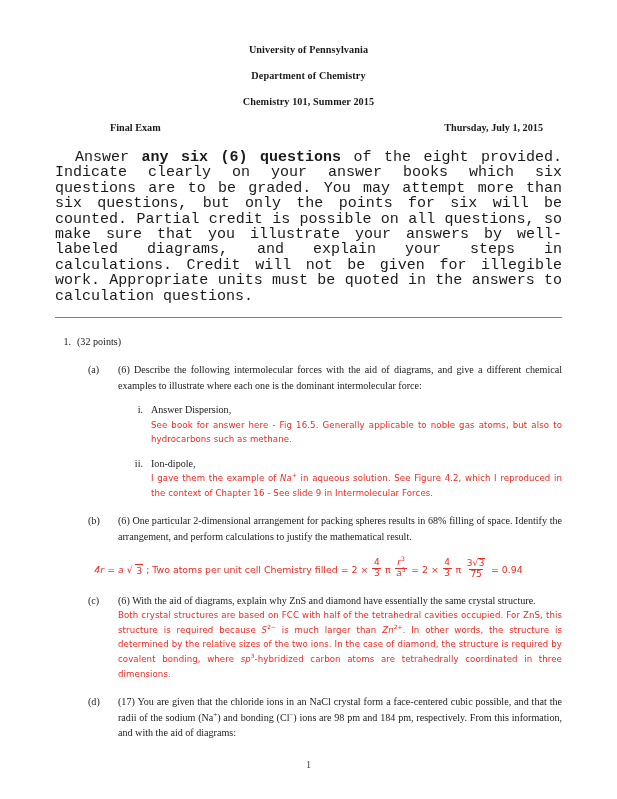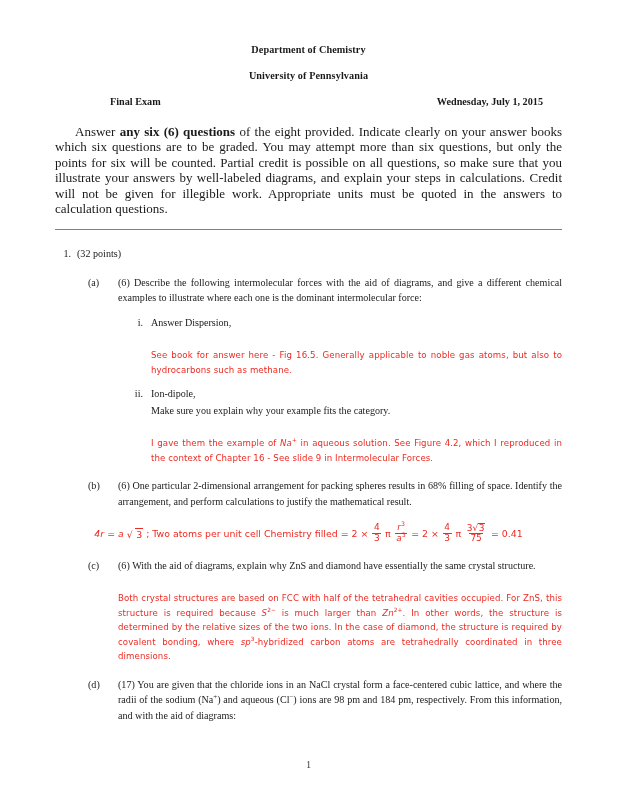--- a/index.html
+++ b/index.html
@@ -43,26 +43,26 @@
     height: 16px;
     margin-bottom: 12px;
     font-weight: bold;
     font-size: 10.2px;
   }
   .examline .left  { position: absolute; left: 55px; top: 0; }
   .examline .right { position: absolute; right: 19px; top: 0; }
 
   
   .intro {
-    font-size: 13px;
+    font-size: 15px;
     line-height: 15.4px;
     text-align: justify;
     text-indent: 20px;
     margin: 0;
-    -webkit-hyphens: none; hyphens: none;
+    -webkit-hyphens: none; hyphens: none; font-family: Liberation Mono, monospace;
   }
   .intro b { font-weight: bold; }
 
   hr.rule {
     border: none;
     border-top: 1.3px solid #808080;
     margin: 13px 0 0 0;
     height: 0;
   }
 
@@ -113,21 +113,21 @@
     text-align: right;
   }
 
   
   .ann {
     color: #ee2a22;
     font-family: "DejaVu Sans", "Liberation Sans", sans-serif;
     font-size: 8.6px;
     line-height: 14.6px;
     text-align: justify;
-    margin-top: 18px;
+    margin-top: 0;
     letter-spacing: 0.1px;
   }
   .ann i { font-style: italic; }
   .black-note {
     font-size: 10.1px;
     line-height: 15.4px;
     margin-top: 1px;
   }
 
   
@@ -181,26 +181,27 @@
     font-family: "Liberation Serif", serif;
   }
 </style>
 </head>
 <body>
 
 <div class="page">
   <div class="content">
 
     <div>
+      <div class="hdr-line">University of Pennsylvania</div>
       <div class="hdr-line">Department of Chemistry</div>
-      <div class="hdr-line">University of Pennsylvania</div>
+      <div class="hdr-line">Chemistry 101, Summer 2015</div>
 
       <div class="examline">
         <span class="left">Final Exam</span>
-        <span class="right">Wednesday, July 1, 2015</span>
+        <span class="right">Thursday, July 1, 2015</span>
       </div>
     </div>
 
     <p class="intro"><span>Answer </span><b>any six (6) questions</b><span> of the eight provided. Indicate clearly on your answer books which six questions are to be graded. You may attempt more than six questions, but only the points for six will be counted. Partial credit is possible on all questions, so make sure that you illustrate your answers by well-labeled diagrams, and explain your steps in calculations. Credit will not be given for illegible work. Appropriate units must be quoted in the answers to calculation questions.</span></p>
 
     <hr class="rule">
 
     <div class="qblock">
 
       <div class="q-num">
@@ -216,21 +217,20 @@
         <div class="sub">
           <span class="slabel">i.</span>
           <span>Answer Dispersion,</span>
           <div class="ann">See book for answer here - Fig 16.5. Generally applicable to noble gas atoms, but also to hydrocarbons such as methane.</div>
         </div>
 
         
         <div class="sub">
           <span class="slabel">ii.</span>
           <span>Ion-dipole,</span>
-          <div class="black-note">Make sure you explain why your example fits the category.</div>
           <div class="ann"><span>I gave them the example of </span><i>Na</i><sup class="s">+</sup><span> in aqueous solution. See Figure 4.2, which I reproduced in the context of Chapter 16 - See slide 9 in Intermolecular Forces.</span></div>
         </div>
       </div>
 
       <div class="part">
         <span class="plabel">(b)</span><span class="pts">(6)</span>
         <span>One particular 2-dimensional arrangement for packing spheres results in 68% filling of space. Identify the arrangement, and perform calculations to justify the mathematical result.</span>
       </div>
 
       <div class="matheq">
@@ -260,31 +260,31 @@
         <span class="frac">
           <span class="num">4</span>
           <span class="den">3</span>
         </span>
         <span>π</span>
         <span class="frac">
           <span class="num"><span>3</span><span class="radical">√</span><span class="sqrt">3</span></span>
           <span class="den">75</span>
         </span>
         <span>=</span>
-        <span>0.41</span>
+        <span>0.94</span>
       </div>
 
       <div class="part">
         <span class="plabel">(c)</span><span class="pts">(6)</span>
         <span>With the aid of diagrams, explain why ZnS and diamond have essentially the same crystal structure.</span>
         <div class="ann"><span>Both crystal structures are based on FCC with half of the tetrahedral cavities occupied. For ZnS, this structure is required because </span><i>S</i><sup class="s">2−</sup><span> is much larger than </span><i>Zn</i><sup class="s">2+</sup><span>. In other words, the structure is determined by the relative sizes of the two ions. In the case of diamond, the structure is required by covalent bonding, where </span><i>sp</i><sup class="s">3</sup><span>-hybridized carbon atoms are tetrahedrally coordinated in three dimensions.</span></div>
       </div>
 
       <div class="part">
         <span class="plabel">(d)</span><span class="pts">(17)</span>
-        <span>You are given that the chloride ions in an NaCl crystal form a face-centered cubic lattice, and where the radii of the sodium (Na</span><sup class="s">+</sup><span>) and aqueous (Cl</span><sup class="s">−</sup><span>) ions are 98 pm and 184 pm, respectively. From this information, and with the aid of diagrams:</span>
+        <span>You are given that the chloride ions in an NaCl crystal form a face-centered cubic possible, and that the radii of the sodium (Na</span><sup class="s">+</sup><span>) and bonding (Cl</span><sup class="s">−</sup><span>) ions are 98 pm and 184 pm, respectively. From this information, and with the aid of diagrams:</span>
       </div>
 
     </div>
   </div>
 
   <div class="pagenum">1</div>
 </div>
 
 </body></html>

